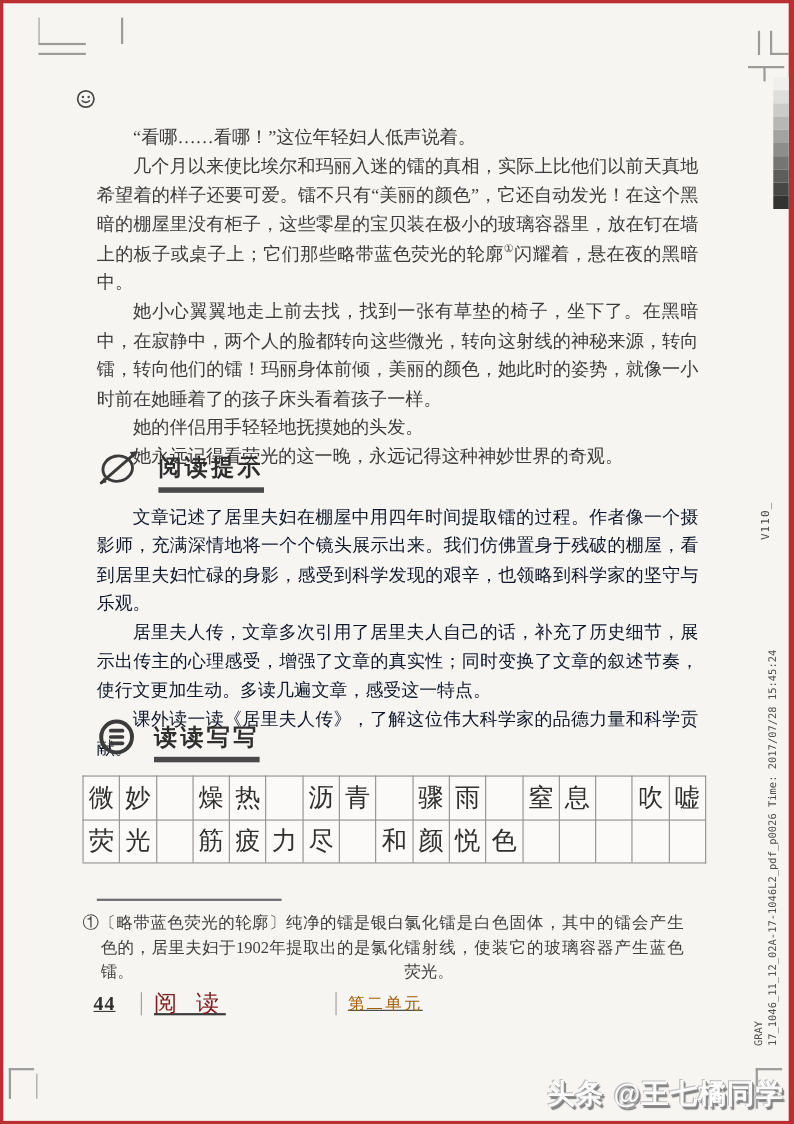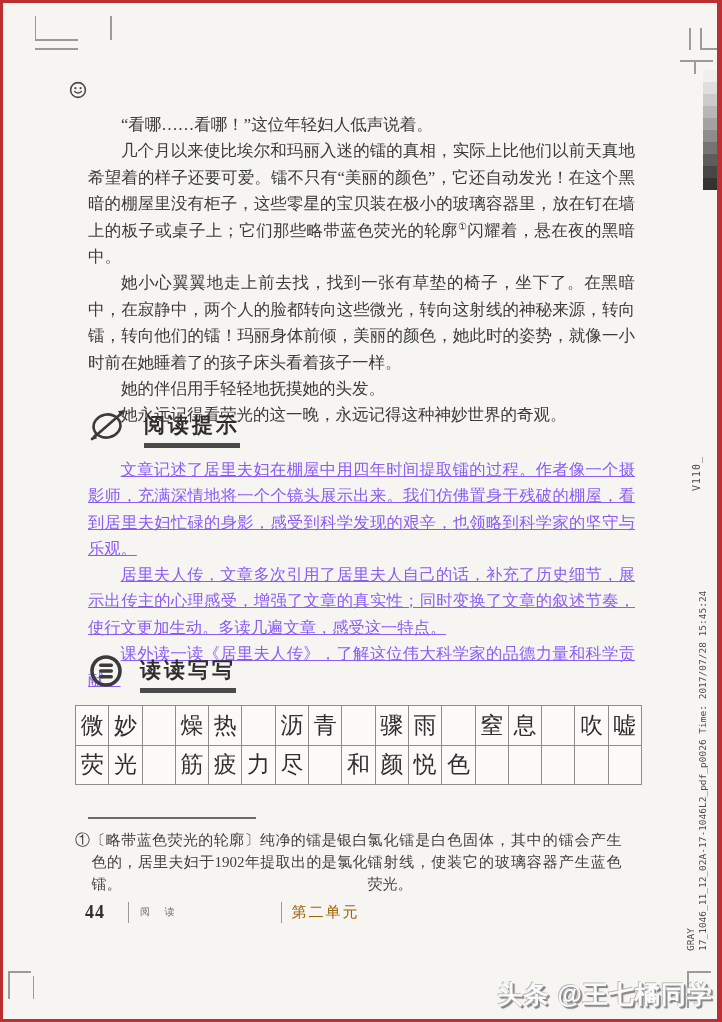--- a/index.html
+++ b/index.html
@@ -37,21 +37,21 @@
   .section-header { position:absolute; left:88px; display:flex; align-items:center; gap:16px; }
   .section-header.tips { top:406px; }
   .section-header.rw   { top:652px; }
   .section-title {
     font-size:21px; letter-spacing:3px; color:#2e2e2e; font-weight:600;
     padding-bottom:4px; border-bottom:5px solid #4a4a4a; margin-top:4px;
   }
 
   .tips-body {
     position:absolute; left:88px; top:457px; width:547px;
-    font-size:16.3px; line-height:26.3px; text-align:justify; color:#8b5cf6;text-decoration:underline;
+    font-size:16.3px; line-height:26.3px; text-align:justify; color:#0f172a;
   }
   .tips-body p { margin:0; text-indent:2em; }
 
   
   .word-grid {
     position:absolute; left:75px; top:705px; width:566px; height:79px;
     display:grid; grid-template-columns:repeat(17, 1fr); grid-template-rows:1fr 1fr;
     border-right:1px solid #8d8d8d; border-bottom:1px solid #8d8d8d;
     background:#fbfaf8;
   }
@@ -64,26 +64,26 @@
   
   .fn-divider { position:absolute; left:88px; top:817px; width:168px; height:2px; background:#6b6b6b; }
   .footnotes {
     position:absolute; left:75px; top:829px; width:566px;
     display:flex; font-size:15px; line-height:22px; color:#3f3f3f;
   }
   .fn-left  { width:276px; padding-left:1.1em; text-indent:-1.1em; text-align:justify; }
   .fn-right { width:254px; text-align:justify; }
 
   
-  .page-footer { position:absolute; left:85px; top:900px; display:flex; align-items:center; height:24px; }
+  .page-footer { position:absolute; left:85px; top:900px; display:flex; align-items:center; height:24px;text-decoration:underline; }
   .pf-num { font-size:18px; font-weight:600; color:#2f2f2f; letter-spacing:1px; }
   .pf-bar { width:1px; height:21px; background:#9a9a9a; }
   .pf-bar.b1 { margin-left:23px; }
   .pf-bar.b2 { margin-left:100px; }
-  .pf-section { font-size:10px; letter-spacing:6px; margin-left:11px; color:#737373; }
+  .pf-section { font-size:21px; letter-spacing:6px; margin-left:11px; color:#7f1d1d; }
   .pf-unit    { font-size:15px; letter-spacing:2px; margin-left:10px; color:#a16207; }
 
   
   .v-rot {
     position:absolute; transform:rotate(-90deg); transform-origin:0 0;
     font-family:"DejaVu Sans Mono", monospace; color:#4c4c4c; white-space:nowrap;
   }
   .v-code { left:691px; top:491px; font-size:10px; letter-spacing:1px; }
   .print-info { left:685px; top:951px; font-size:9.5px; line-height:11.5px; }
 

